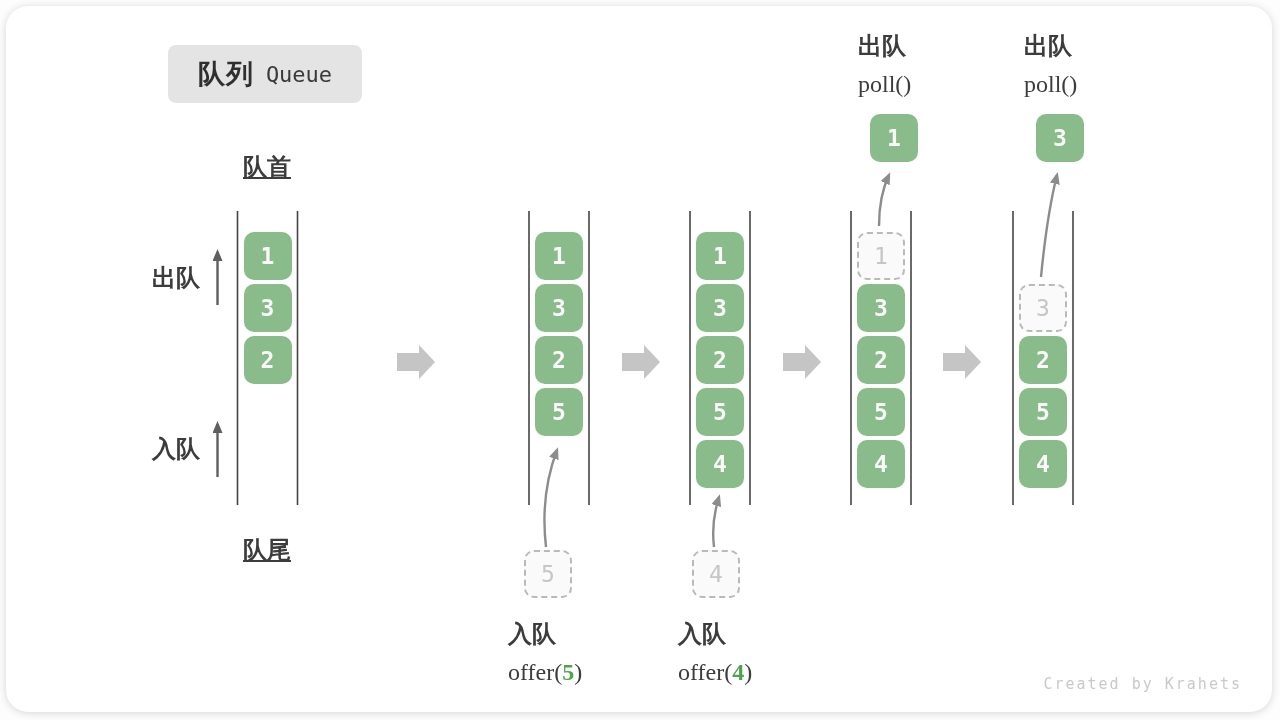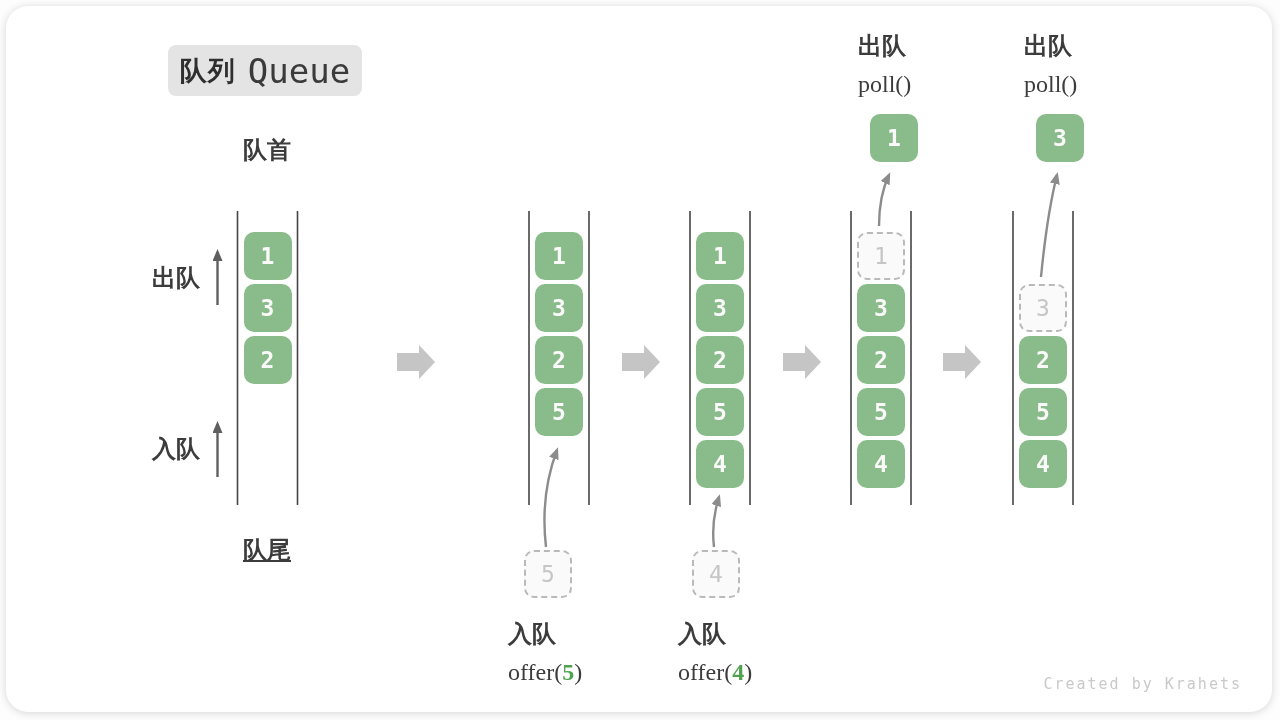--- a/index.html
+++ b/index.html
@@ -8,26 +8,26 @@
     font-family:"Liberation Sans",sans-serif;background:#fdfdfd;
   }
   #card{
     position:absolute;left:6px;top:6px;width:1266px;height:706px;
     background:#ffffff;border-radius:22px;
     box-shadow:0 1px 8px rgba(0,0,0,.16);
   }
   .abs{position:absolute;}
   
   #title-box{
-    left:168px;top:45px;width:194px;height:51px;border-radius:8px;
+    left:168px;top:45px;width:194px;height:58px;border-radius:8px;
     background:var(--title-bg,#e4e4e4);
     display:flex;align-items:center;justify-content:center;gap:12px;
   }
   #title-box .zh{font-weight:bold;font-size:27px;color:#2f2f2f;letter-spacing:1px;}
-  #title-box .en{font-family:"DejaVu Sans Mono",monospace;font-size:34px;color:#3a3a3a;}
+  #title-box .en{font-family:"DejaVu Sans Mono",monospace;font-size:22px;color:#3a3a3a;}
   
   .cn-label{font-weight:bold;font-size:24px;color:var(--label,#3c3c3c);line-height:1;white-space:nowrap;}
   
   .cell{
     position:absolute;width:48px;height:48px;border-radius:10px;
     background:var(--cell,#8abb8a);
     display:flex;align-items:center;justify-content:center;
     font-family:"DejaVu Sans Mono",monospace;font-weight:bold;font-size:23px;
     color:var(--cell-text,#fafafa);box-sizing:border-box;
   }
@@ -89,21 +89,21 @@
       <polygon points="0,8 22,8 22,0 38,17 22,34 22,26 0,26" transform="translate(783,345)"></polygon>
       <polygon points="0,8 22,8 22,0 38,17 22,34 22,26 0,26" transform="translate(943,345)"></polygon>
     </g>
   </svg>
 
   <div id="title-box" class="abs">
     <span class="zh">队列</span>
     <span class="en">Queue</span>
   </div>
 
-  <div class="abs cn-label" style="left:243px;top:138px;">队首</div>
+  <div class="abs cn-label" style="left:243px;top:155px;text-decoration:underline;">队首</div>
   <div class="abs cn-label" style="left:243px;top:538px;text-decoration:underline;">队尾</div>
   <div class="abs cn-label" style="left:152px;top:266px;">出队</div>
   <div class="abs cn-label" style="left:152px;top:437px;">入队</div>
 
   <div id="cells-layer" class="abs" style="left:0;top:0;width:1280px;height:720px;">
     <div class="queue">
         <div class="cell" style="left: 243.5px; top: 232px;">1</div>
         <div class="cell" style="left: 243.5px; top: 284px;">3</div>
         <div class="cell" style="left: 243.5px; top: 336px;">2</div>
       </div>

